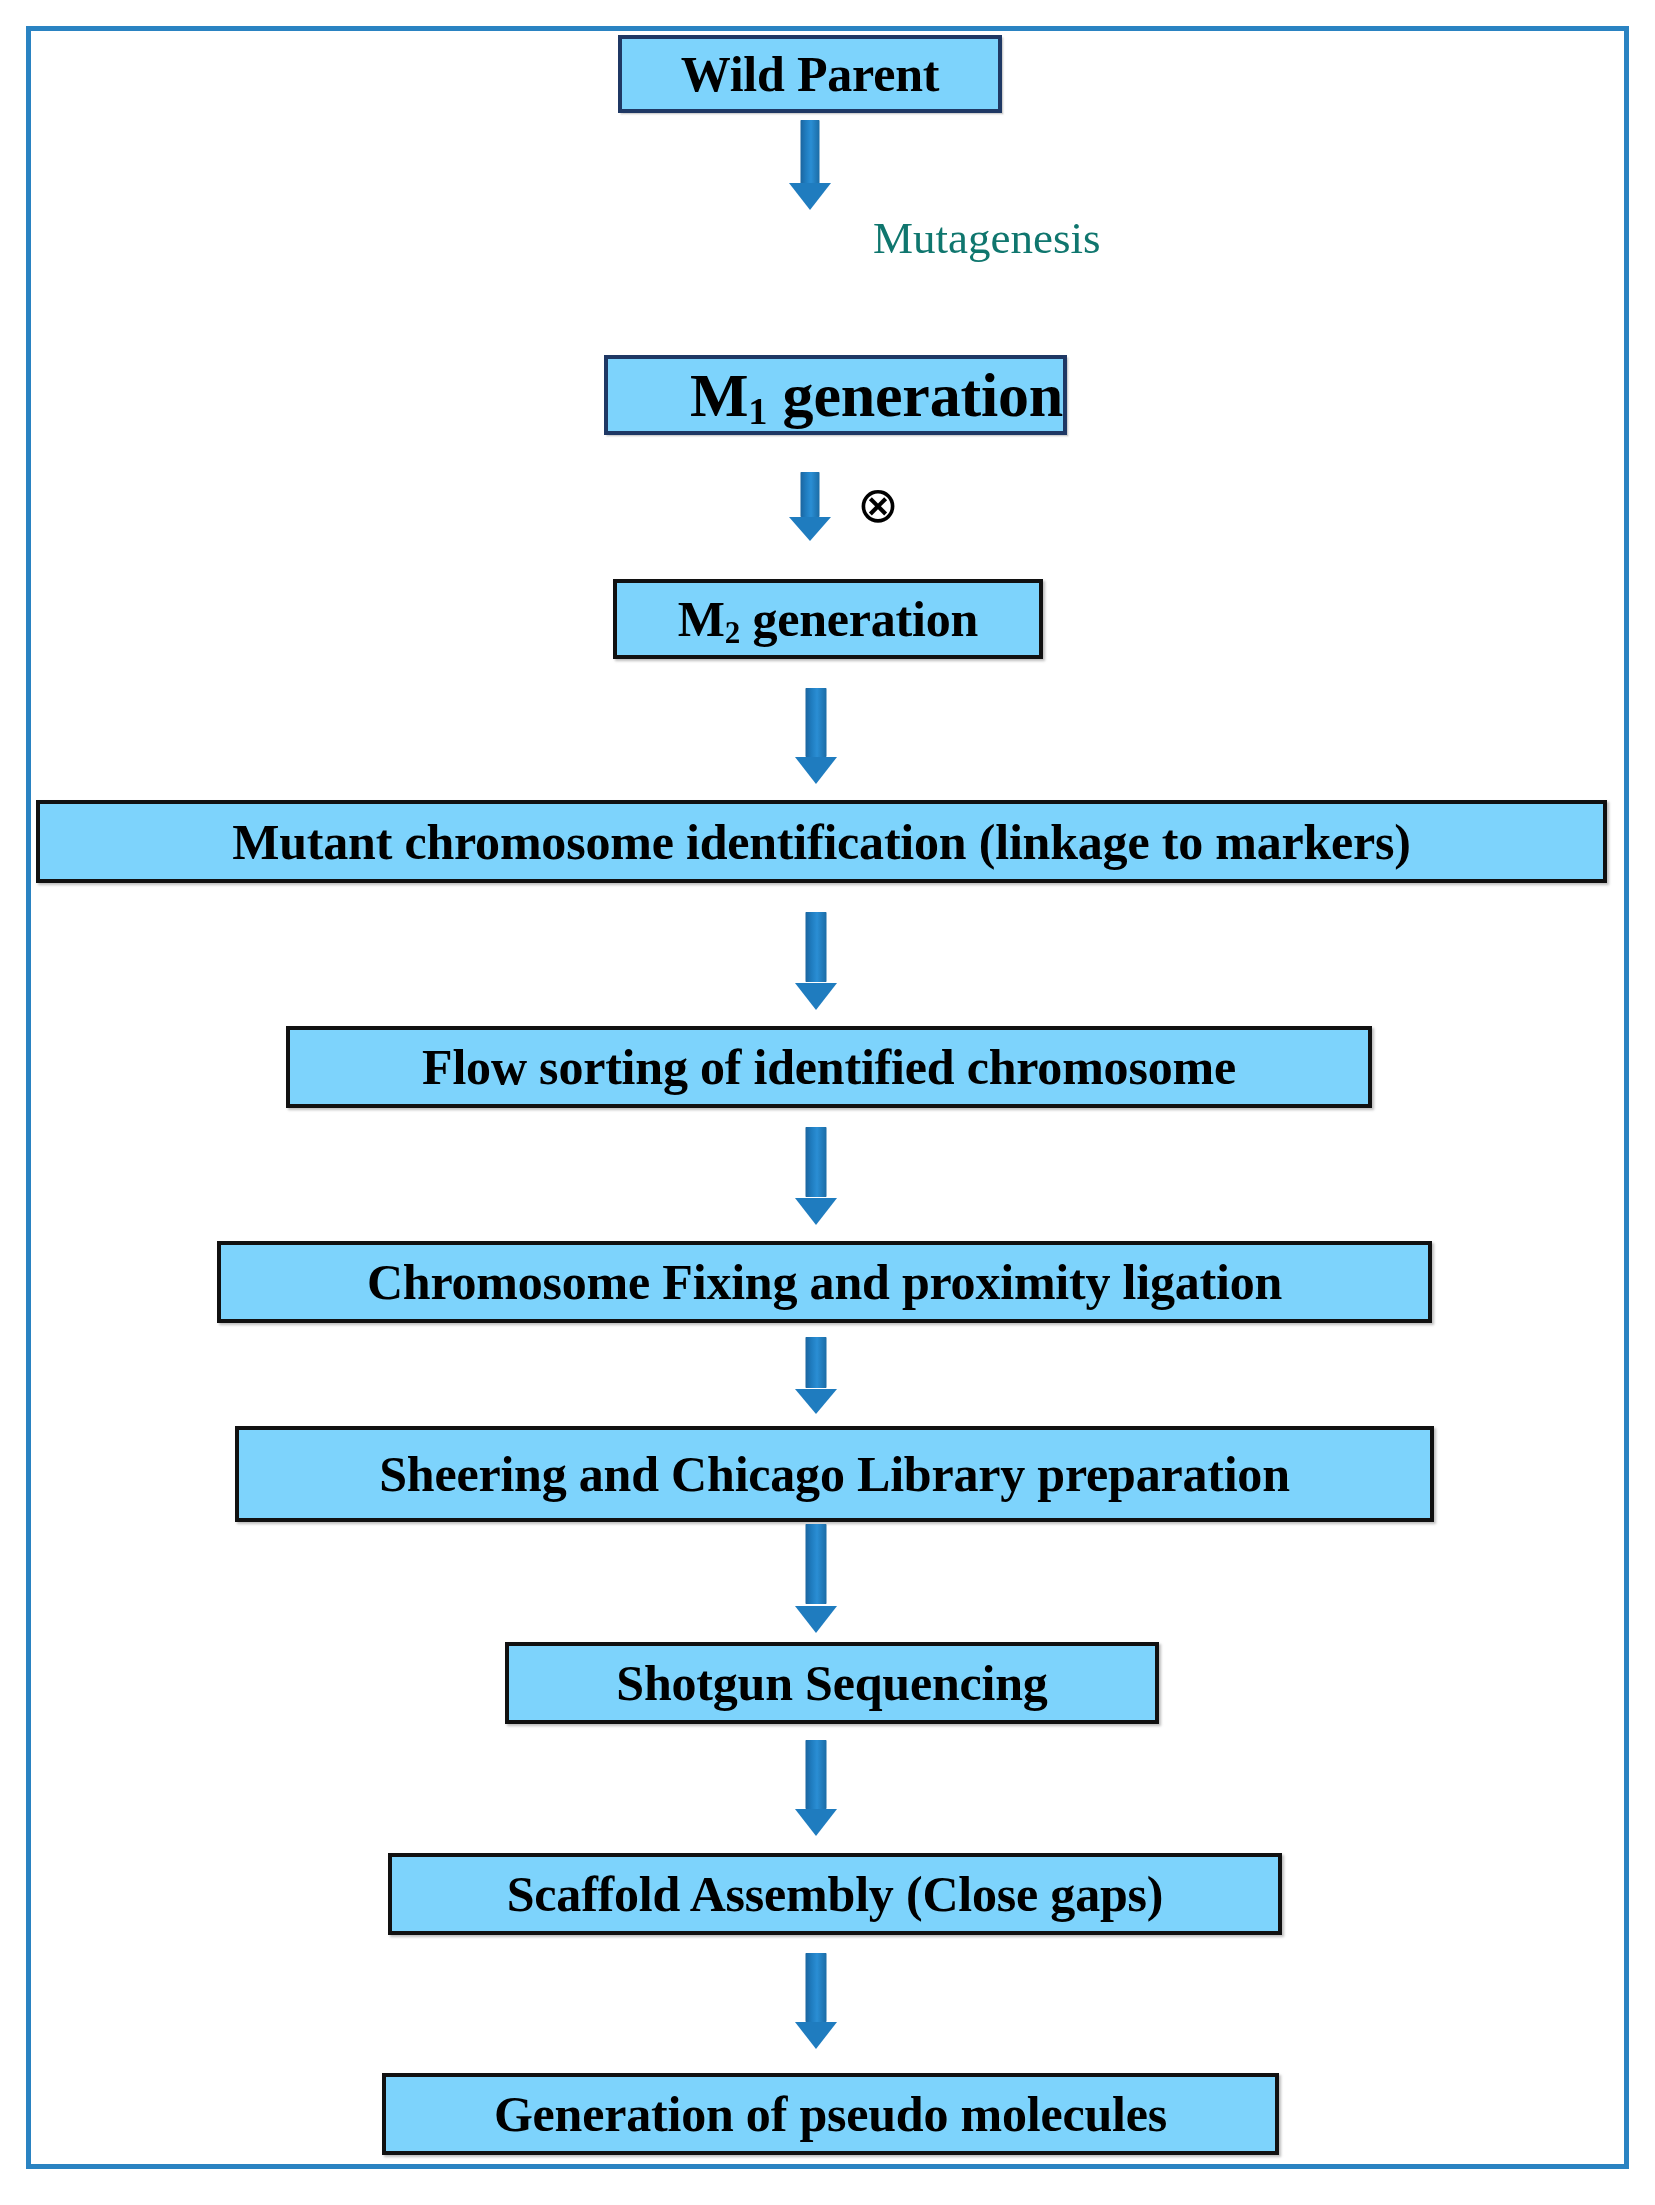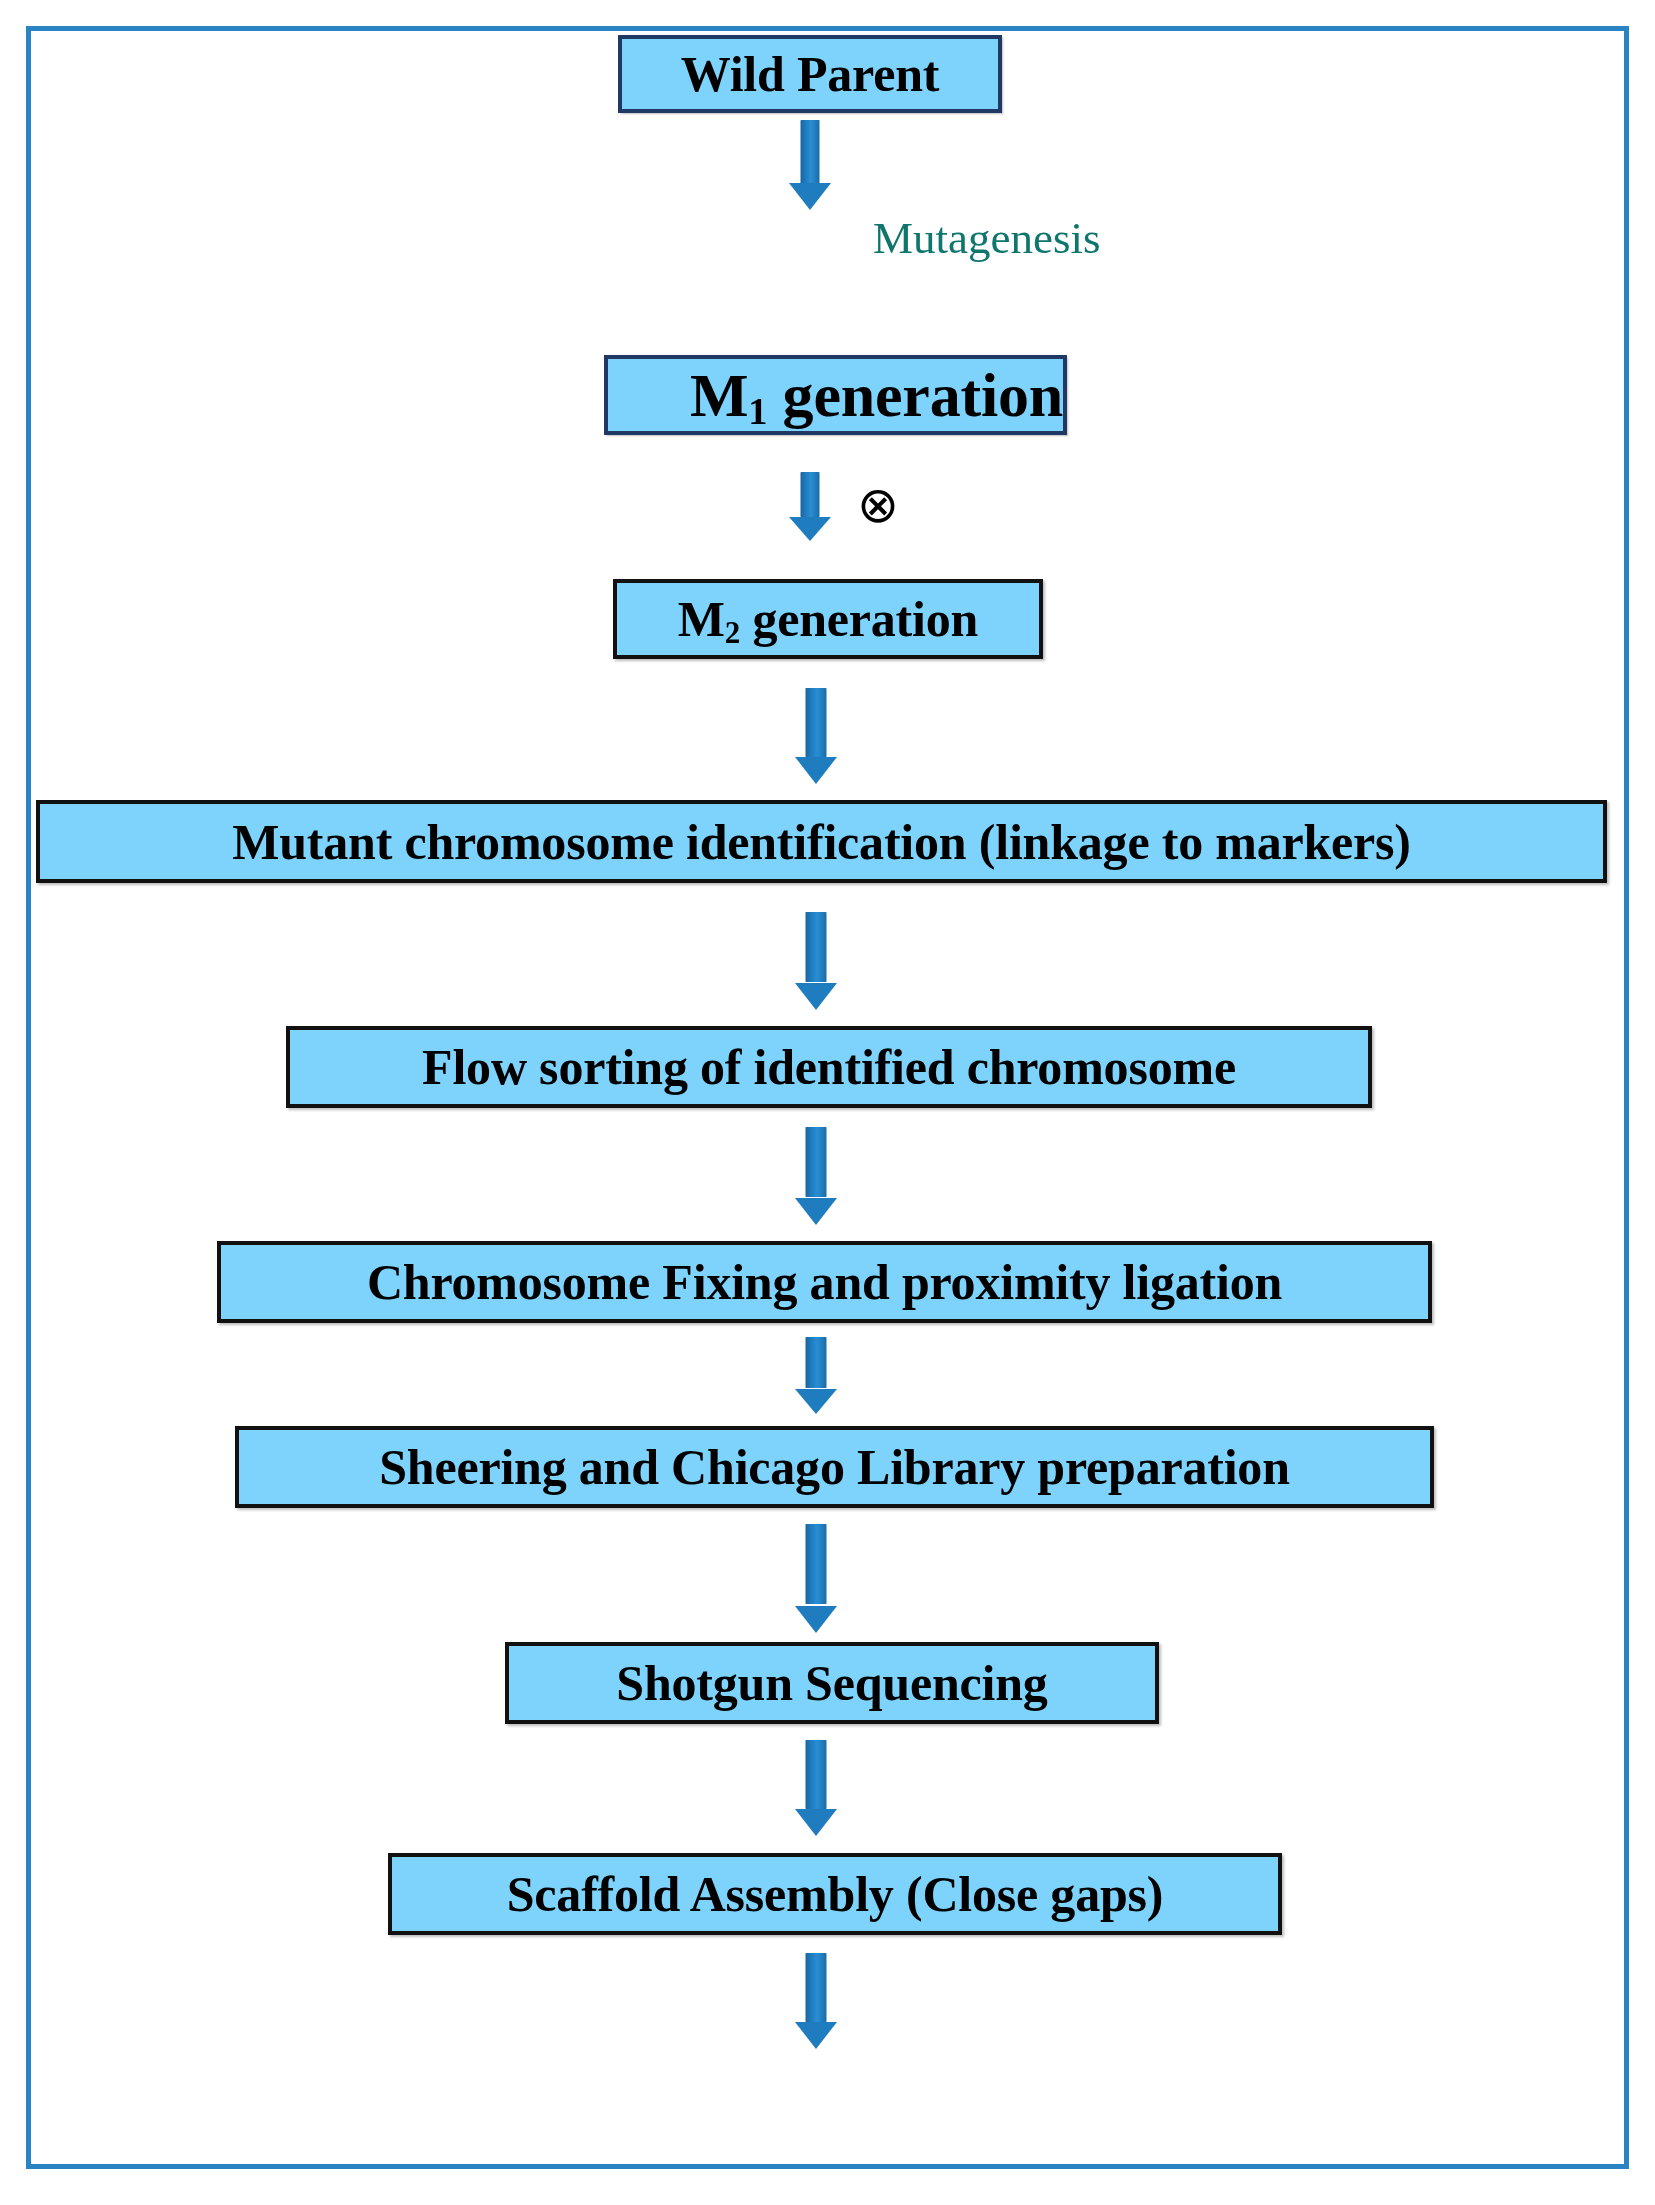--- a/index.html
+++ b/index.html
@@ -183,21 +183,21 @@
 
     <div class="node black" style="left:217px; top:1241px; width:1215px; height:82px; font-size:50px;">
       <span class="txt">Chromosome Fixing and proximity ligation</span>
     </div>
 
     <div class="arrow" style="left:788px; top:1337px; width:56px; height:77px;">
       <div class="shaft" style="width:21px; height:51px;"></div>
       <div class="head" style="border-left-width:21.6px; border-right-width:21.6px; border-top-width:25.6px;"></div>
     </div>
 
-    <div class="node black" style="left:235px; top:1426px; width:1199px; height:82px; font-size:50px;">
+    <div class="node black" style="left:235px; top:1426px; width:1199px; height:96px; font-size:50px;">
       <span class="txt">Sheering and Chicago Library preparation</span>
     </div>
 
     <div class="arrow" style="left:788px; top:1524px; width:56px; height:109px;">
       <div class="shaft" style="width:21px; height:80px;"></div>
       <div class="head" style="border-left-width:21.6px; border-right-width:21.6px; border-top-width:27px;"></div>
     </div>
 
     <div class="node black" style="left:505px; top:1642px; width:654px; height:82px; font-size:50px;">
       <span class="txt">Shotgun Sequencing</span>
@@ -210,16 +210,19 @@
 
     <div class="node black" style="left:388px; top:1853px; width:894px; height:82px; font-size:50px;">
       <span class="txt">Scaffold Assembly (Close gaps)</span>
     </div>
 
     <div class="arrow" style="left:788px; top:1953px; width:56px; height:96px;">
       <div class="shaft" style="width:21px; height:69px;"></div>
       <div class="head" style="border-left-width:21.6px; border-right-width:21.6px; border-top-width:27px;"></div>
     </div>
 
+    <div class="node black" style="left:382px; top:2073px; width:897px; height:82px; font-size:50px;">
+      <span class="txt">Generation of pseudo molecules</span>
+    </div>
 
   </div>
 </div>
 
 
 </body></html>

